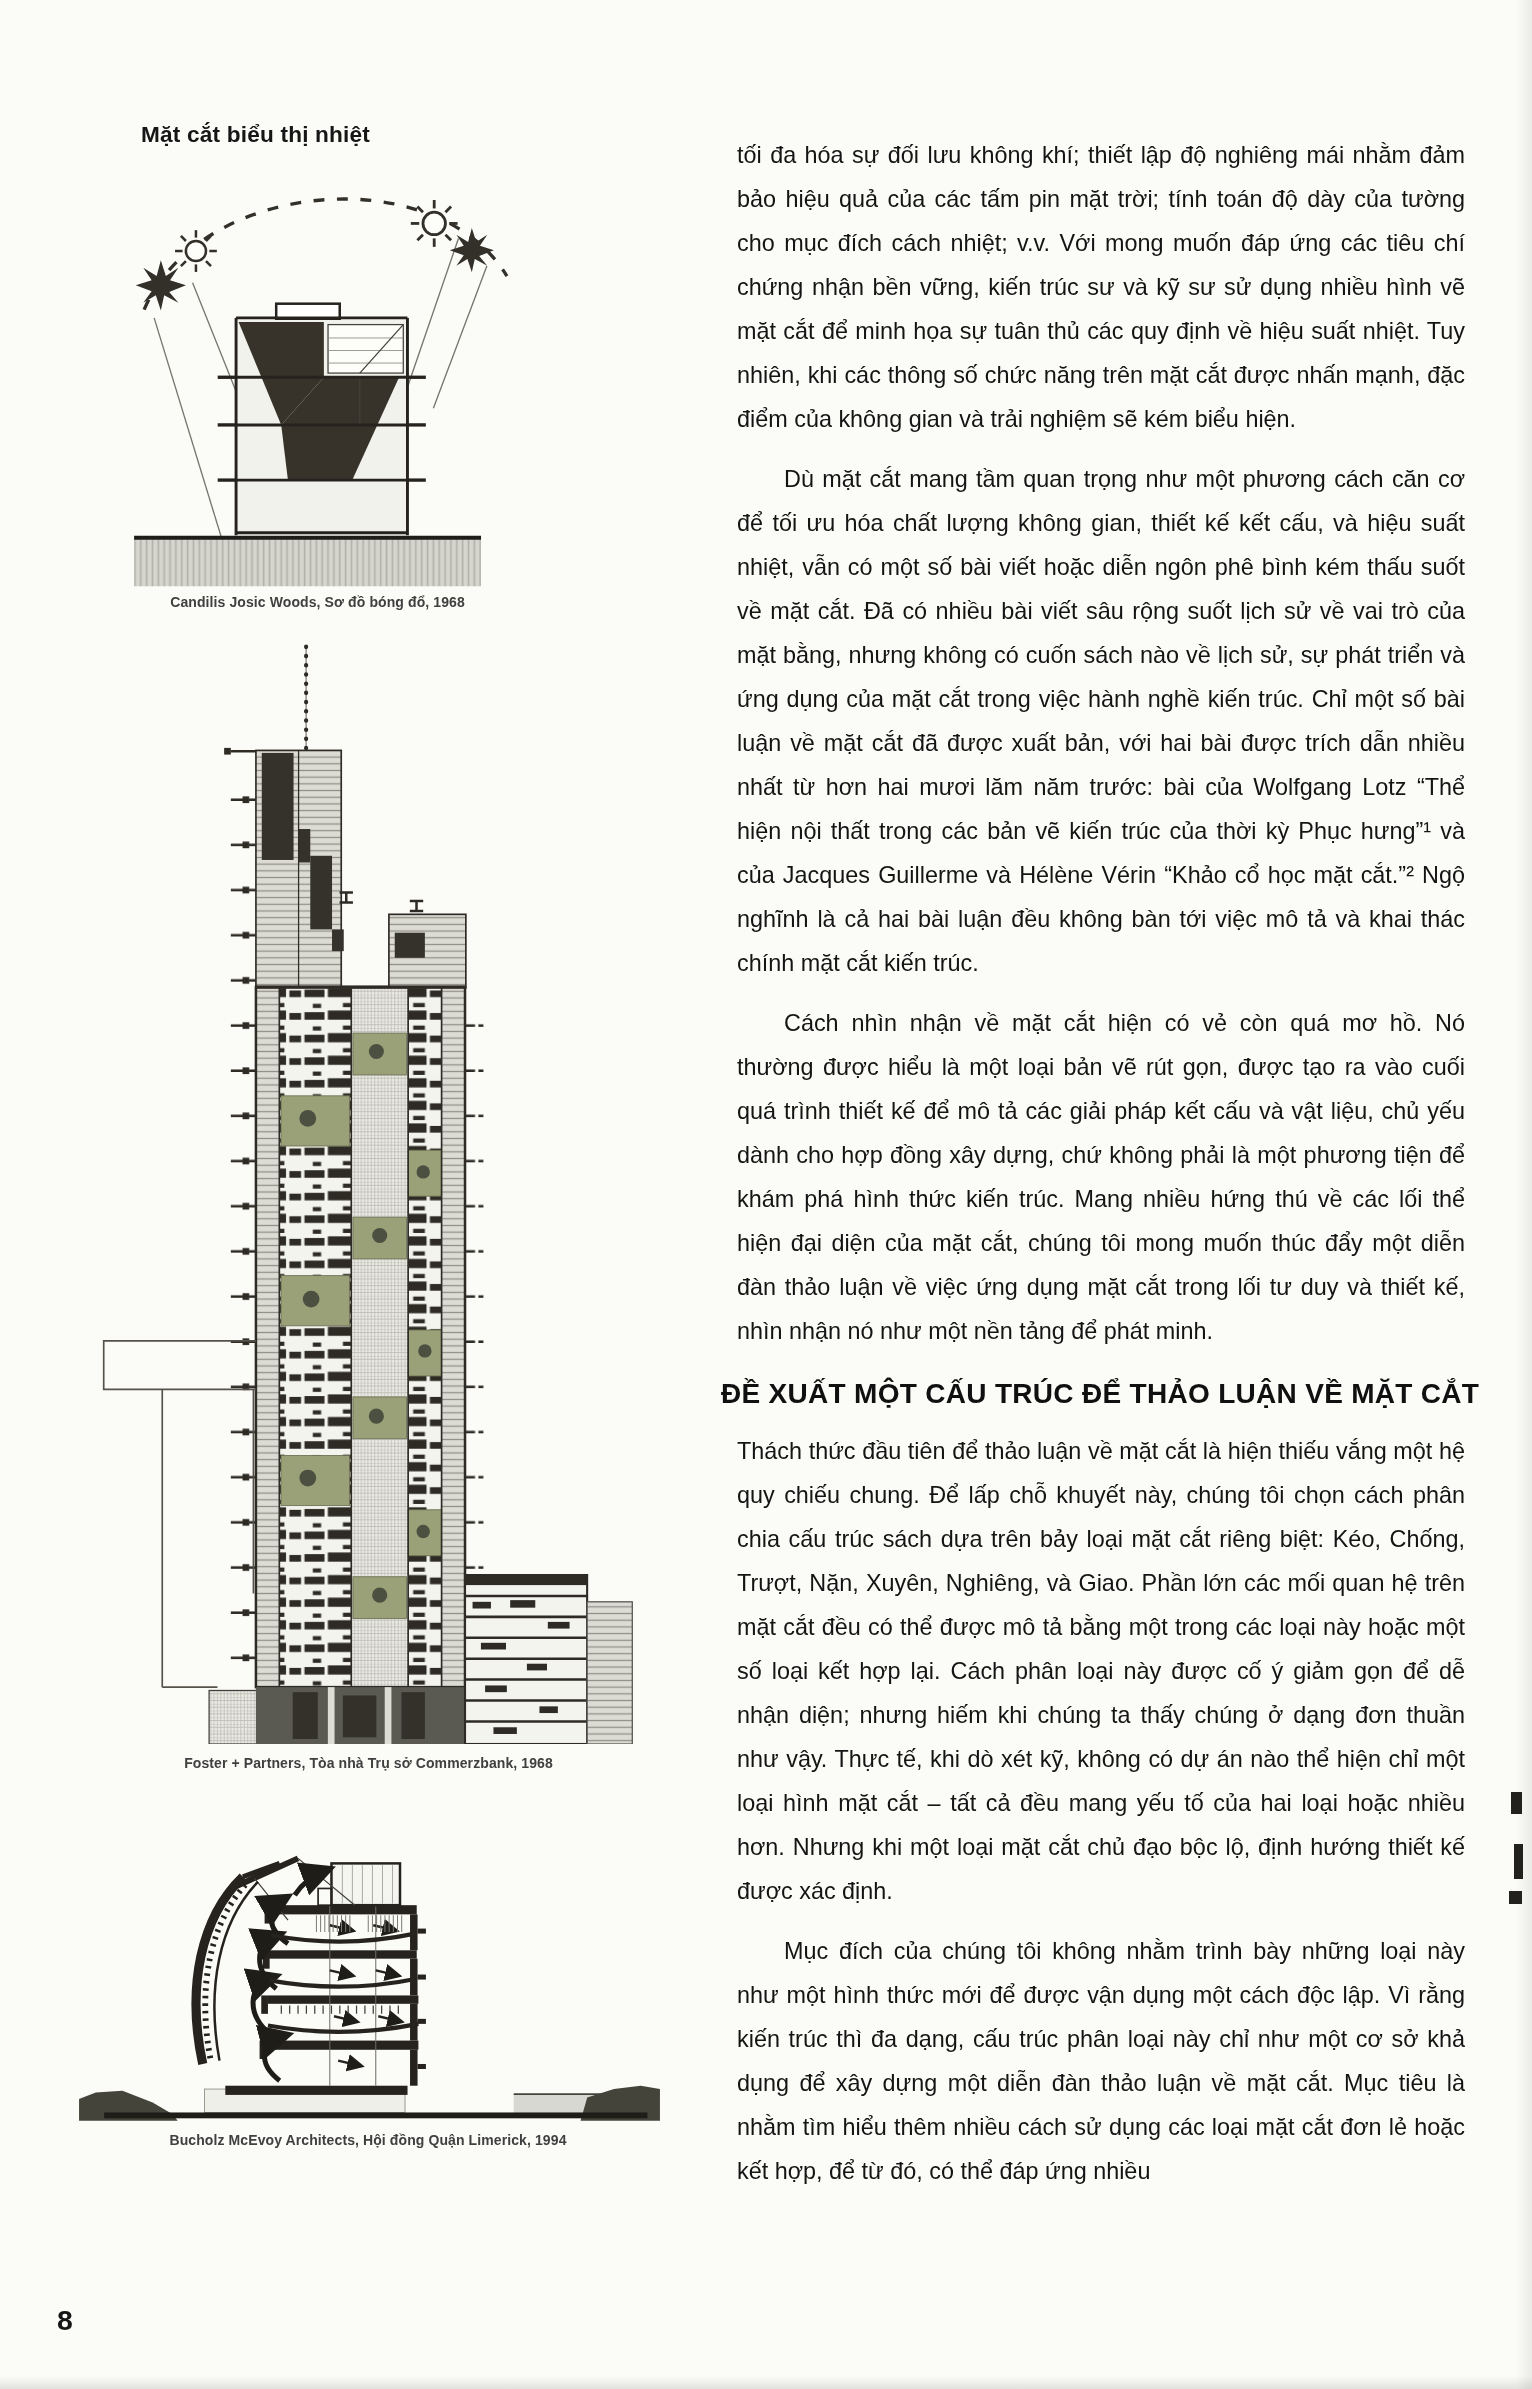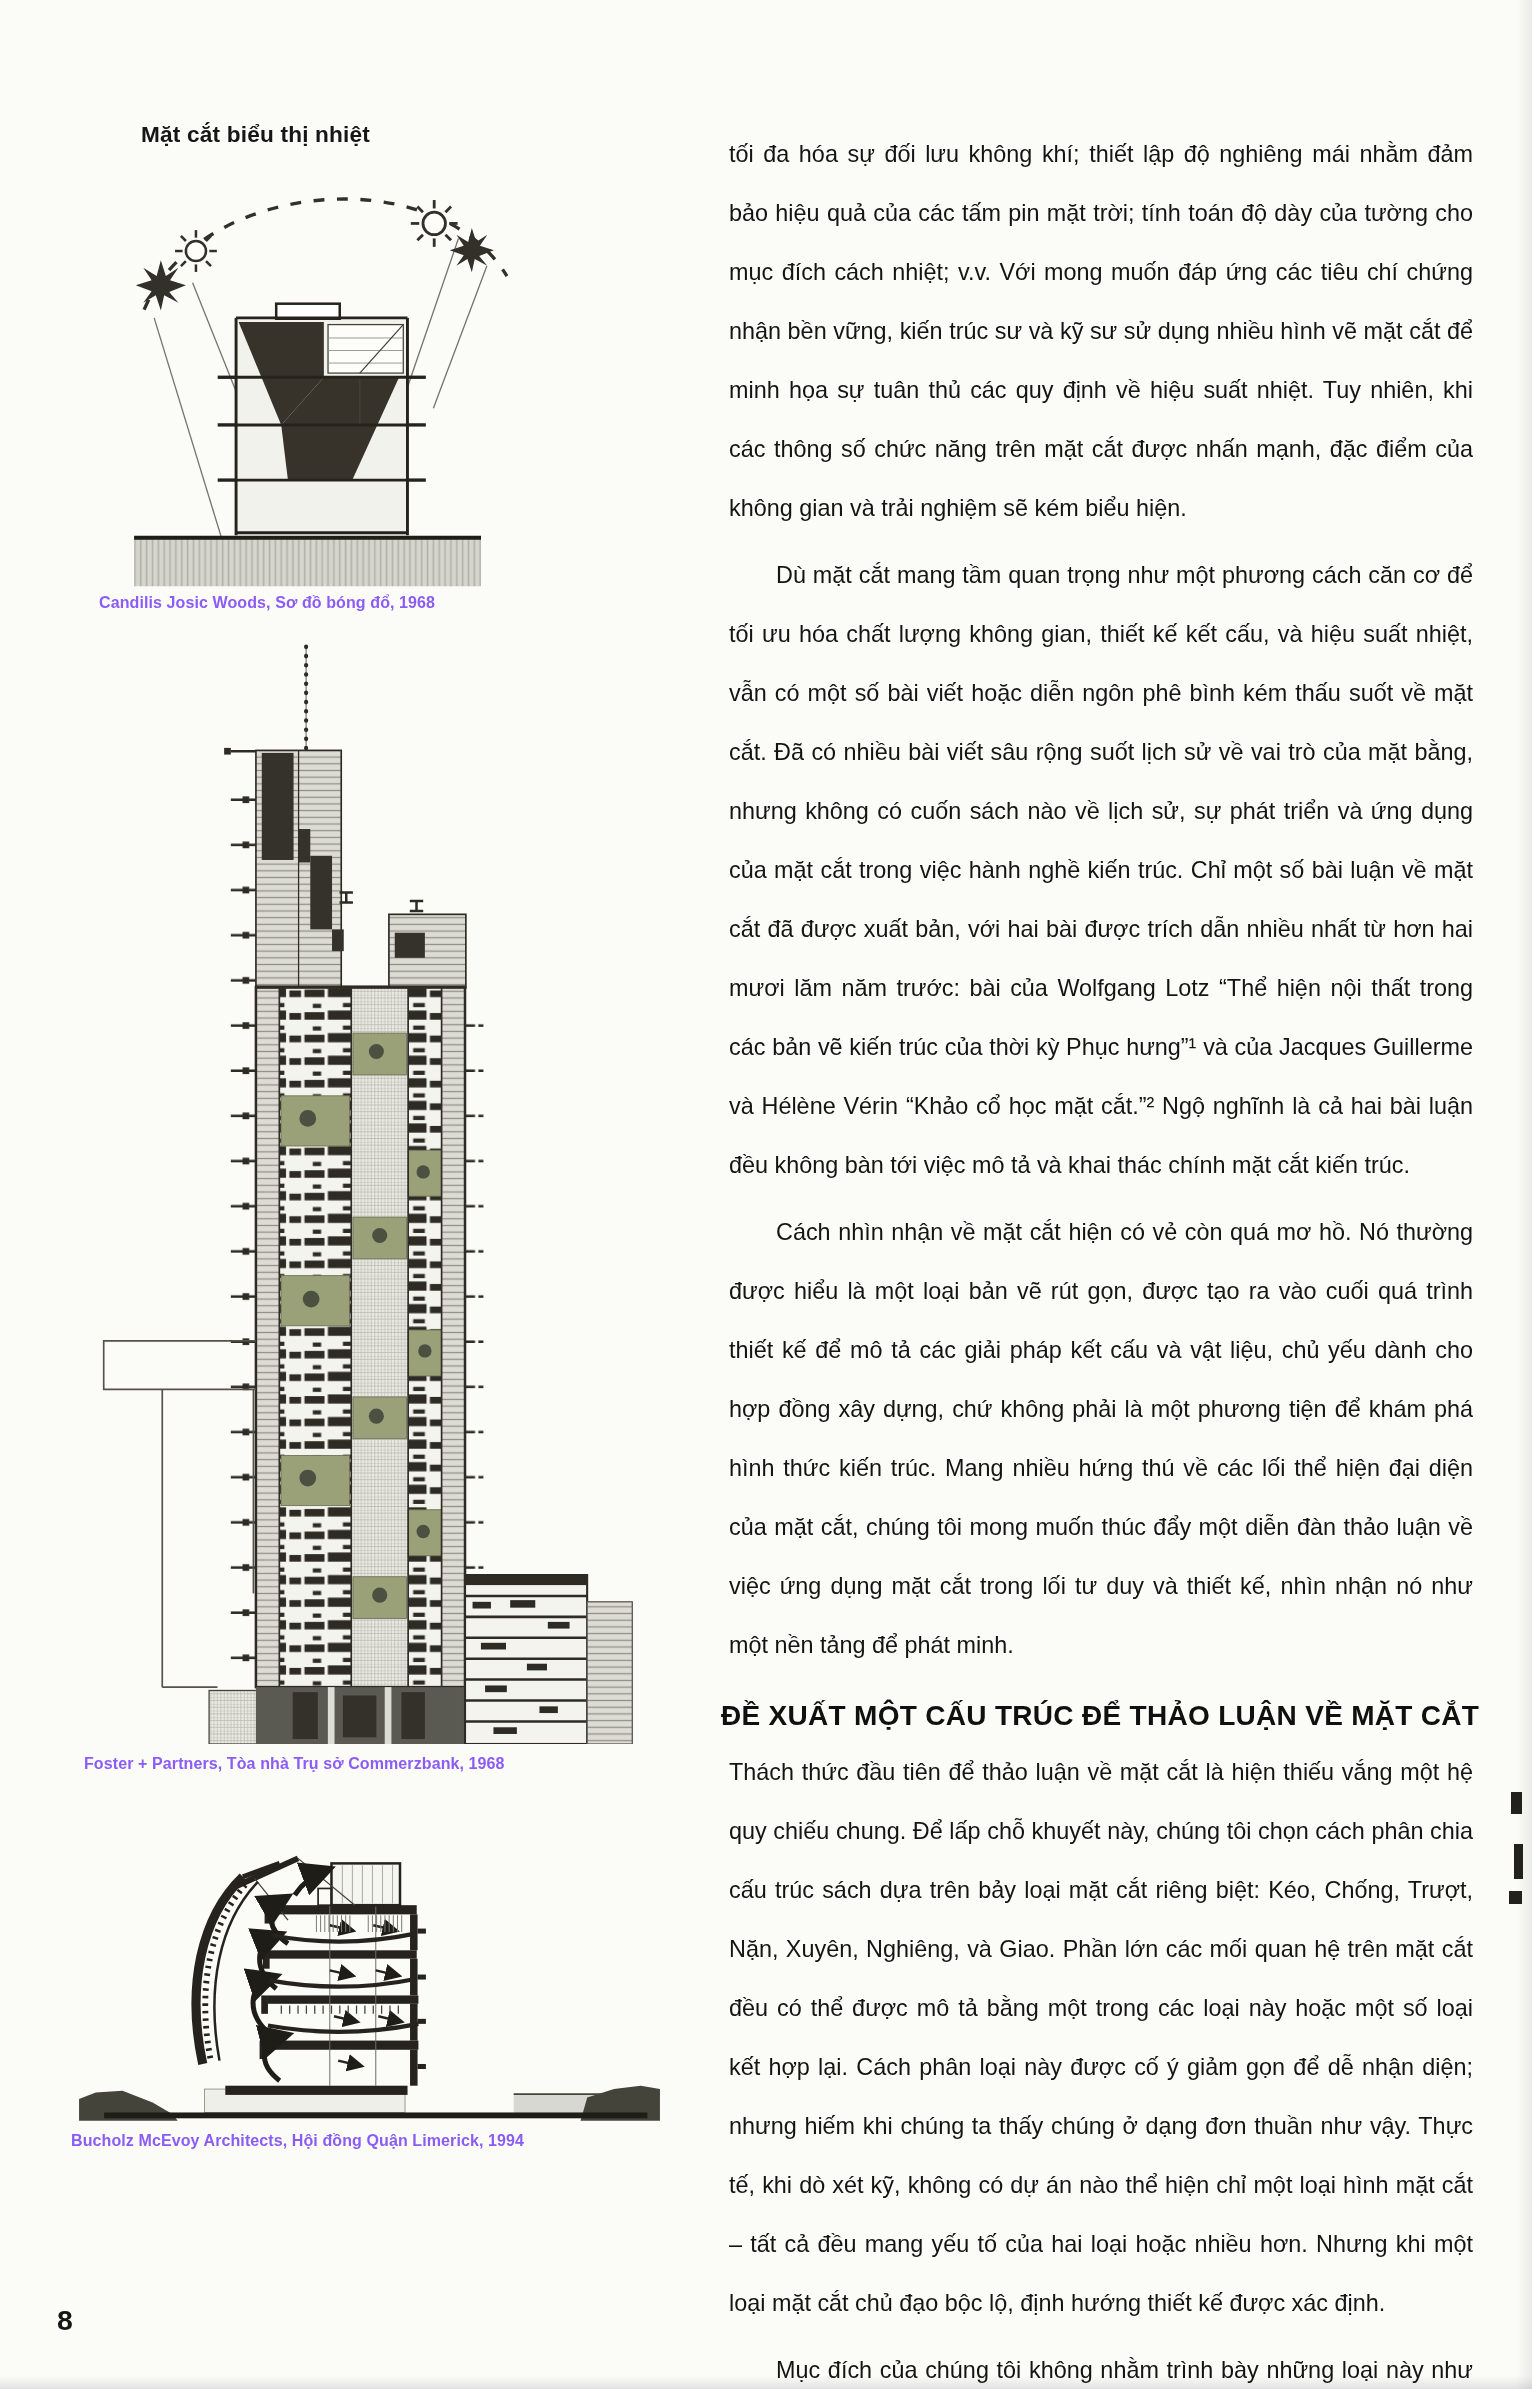--- a/index.html
+++ b/index.html
@@ -13,30 +13,30 @@
   .edge-right{position:absolute;right:0;top:0;width:16.7px;height:2389px;
     background:linear-gradient(to right,rgba(0,0,0,0),rgba(0,0,0,0.07));}
   .edge-bottom{position:absolute;left:0;bottom:0;width:1533px;height:13.4px;
     background:linear-gradient(to top,rgba(0,0,0,0.10),rgba(0,0,0,0));}
   .edge-mark{position:absolute;background:#23211d;}
   .m1{left:1511px;top:1792px;width:11px;height:22px;}
   .m2{left:1514px;top:1844px;width:9.2px;height:35px;}
   .m3{left:1509px;top:1891px;width:12.5px;height:13.4px;}
 
   .fig-label{position:absolute;left:141px;top:122px;font-size:22.6px;font-weight:700;letter-spacing:0.2px;}
-  .caption{position:absolute;font-size:16px;font-weight:700;text-align:left;color:#8b5cf6;letter-spacing:0.1px;}
+  .caption{position:absolute;font-size:14px;font-weight:700;text-align:center;color:#404040;letter-spacing:0.1px;}
   #cap1{left:99px;top:594px;width:437px;}
   #cap2{left:84px;top:1755px;width:569px;}
   #cap3{left:71px;top:2132px;width:594px;}
   #fig1-svg{position:absolute;left:109px;top:157px;}
   #fig2-svg{position:absolute;left:92px;top:640px;}
   #fig3-svg{position:absolute;left:79px;top:1845px;}
 
   #article{position:absolute;left:721px;top:117px;width:760px;}
-  .para{margin:8px;text-align:justify;font-size:23.4px;line-height:59px;color:#141414;}
+  .para{margin:16px;text-align:justify;font-size:23.4px;line-height:44px;color:#141414;}
   .para.indent{text-indent:47px;}
   .sec-heading{margin:22px 0 6.7px 0;font-size:28px;line-height:38px;font-weight:700;
     letter-spacing:0.3px;color:#101010;}
   #page-number{position:absolute;left:57px;top:2304px;font-size:28.4px;font-weight:700;}
 </style>
 </head>
 <body>
 
 <div id="page">
 

